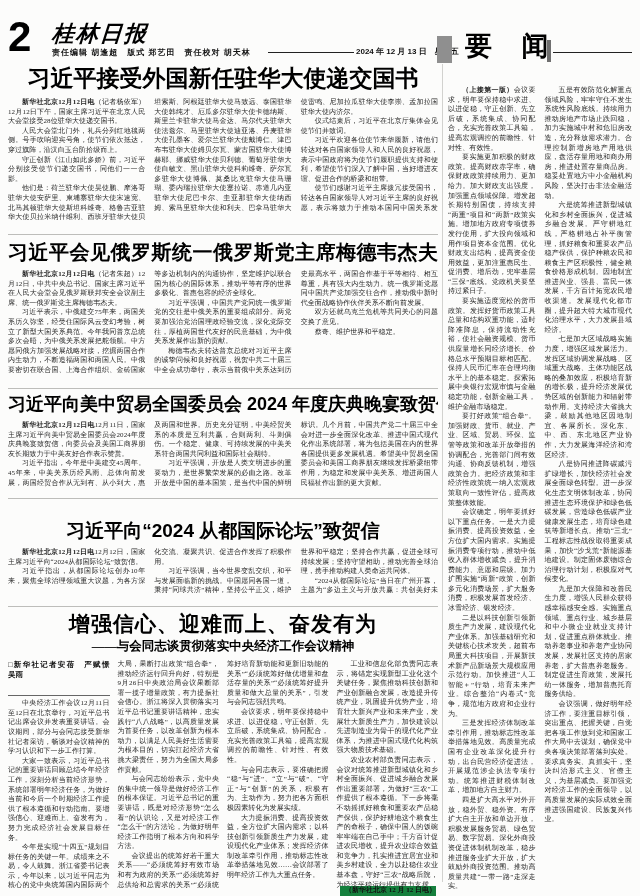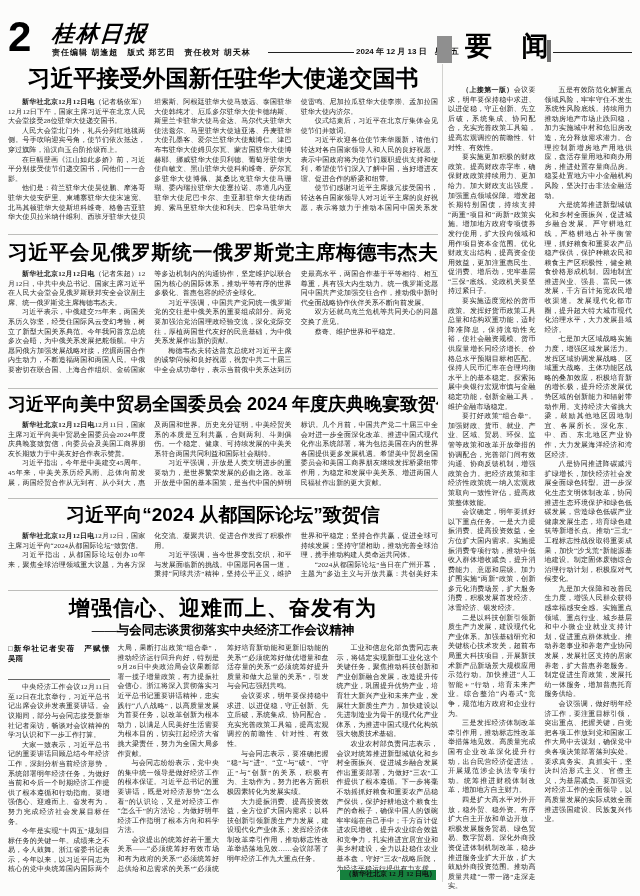--- a/index.html
+++ b/index.html
@@ -26,21 +26,21 @@
   
   .left-block{position:absolute;left:8px;top:62px;width:430px;}
   .right-block{position:absolute;left:448px;top:64px;width:184px;margin-top:22px;}
   .vdivider{position:absolute;left:442px;top:64px;width:1px;height:818px;background:#d2d2cf;}
   
   .hl{font-family:"Liberation Sans",sans-serif;font-weight:bold;text-align:center;color:#000;
       margin:0;white-space:nowrap;overflow:hidden;}
   .hl1{font-size:23px;line-height:28px;margin:2px 0 6px;}
   .hl2{font-size:20px;line-height:26px;margin:4px 0 5px;letter-spacing:.5px;}
   .hl3{font-size:18px;line-height:23px;margin:4px 0 5px;}
-  .hl4{font-size:19px;line-height:24px;margin:4px 0 5px;}
+  .hl4{font-size:19px;line-height:24px;margin:20px 0 5px;}
   .hl5{font-size:21px;line-height:26px;margin:4px 0 1px;letter-spacing:1px;}
   .subhead{font-size:12.5px;line-height:16px;font-weight:bold;text-align:center;margin:0 0 6px;
            font-family:"Liberation Serif",serif;color:#000;}
   
   .body{overflow:hidden;}
   .cols3{column-count:3;column-gap:9px;column-fill:auto;}
   .cols4{column-count:4;column-gap:8px;column-fill:auto;}
   .cols2{column-count:2;column-gap:9px;column-fill:auto;}
   .h-a1{height:132px;} .h-a2{height:114px;} .h-a3{height:73px;} .h-a4{height:54px;}
   .h-a5{height:236px;position:relative;} .h-cont{height:820px;}
@@ -75,21 +75,21 @@
   <div class="vdivider"></div>
 
   <div class="left-block">
 
     <section class="article">
       <h2 class="hl hl1">习近平接受外国新任驻华大使递交国书</h2>
       <div class="body cols3 h-a1">
         <p class="para"><b class="dl">新华社北京12月12日电</b><span>（记者杨依军）12月12日下午，国家主席习近平在北京人民大会堂接受28位驻华大使递交国书。</span></p>
         <div class="plist">
             <p>人民大会堂北门外，礼兵分列红地毯两侧。号手吹响迎宾号角，使节们依次抵达，穿过旗阵，沿汉白玉台阶拾级而上。</p>
-            <p>在巨幅壁画《江山如此多娇》前，习近平分别接受使节们递交国书，同他们一一合影。</p>
+            <p>守正创新《江山如此多娇》前，习近平分别接受使节们递交国书，同他们一一合影。</p>
             <p>他们是：荷兰驻华大使昊使鹏、摩洛哥驻华大使安萨里、柬埔寨驻华大使宋速宽、北马其顿驻华大使斯坦科维奇、格鲁吉亚驻华大使贝拉米纳什维利、西班牙驻华大使贝坦索斯、阿根廷驻华大使马致远、泰国驻华大使韩纯才、厄瓜多尔驻华大使卡德纳斯、斯里兰卡驻华大使马金达、马尔代夫驻华大使法兹尔、马里驻华大使迪亚洛、丹麦驻华大使孔墨客、爱尔兰驻华大使戴博仁、津巴布韦驻华大使姆贝尔瓦、蒙古国驻华大使博赫耶、挪威驻华大使贝利德、葡萄牙驻华大使白敏文、黑山驻华大使科莉维奇、萨尔瓦多驻华大使博佩、莫桑比克驻华大使马珊瑚、委内瑞拉驻华大使塞拉诺、赤道几内亚驻华大使尼巴卡尔、圭亚那驻华大使纳西姆、索马里驻华大使和利夫、巴拿马驻华大使雷鸣、尼加拉瓜驻华大使李崇、孟加拉国驻华大使内济尔。</p>
             <p>仪式结束后，习近平在北京厅集体会见使节们并致词。</p>
             <p>习近平欢迎各位使节来华履新，请他们转达对各自国家领导人和人民的良好祝愿，表示中国政府将为使节们履职提供支持和便利，希望使节们深入了解中国，当好增进友谊、促进合作的桥梁和纽带。</p>
             <p>使节们感谢习近平主席拨冗接受国书，转达各自国家领导人对习近平主席的良好祝愿，表示将致力于推动本国同中国关系发展，深化各领域互利合作，为促进世界和平与发展作出积极努力。</p>
           </div>
       </div>
     </section>
     <hr class="sep">
 
     <section class="article">

